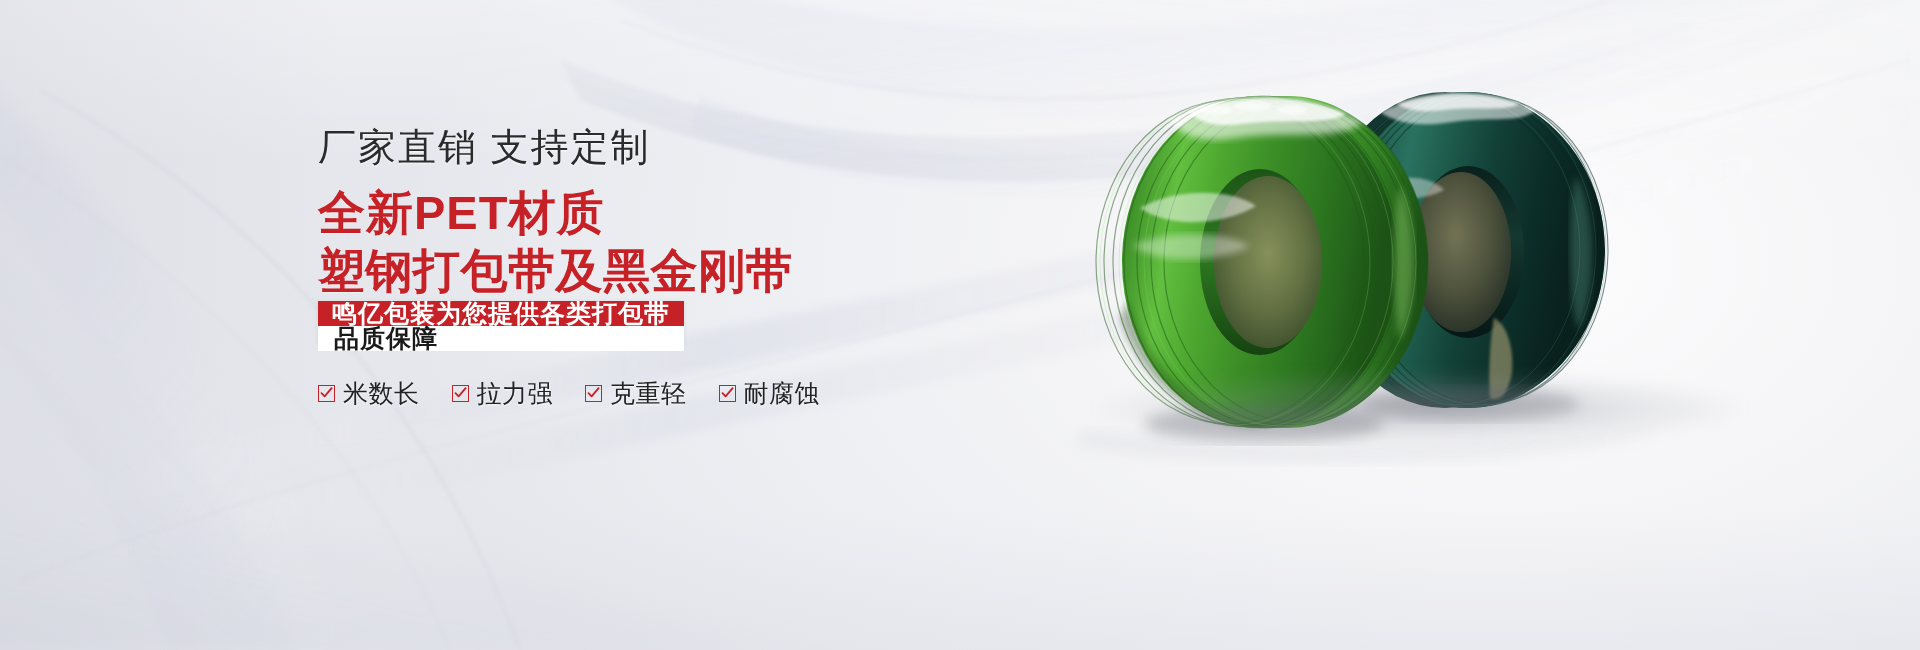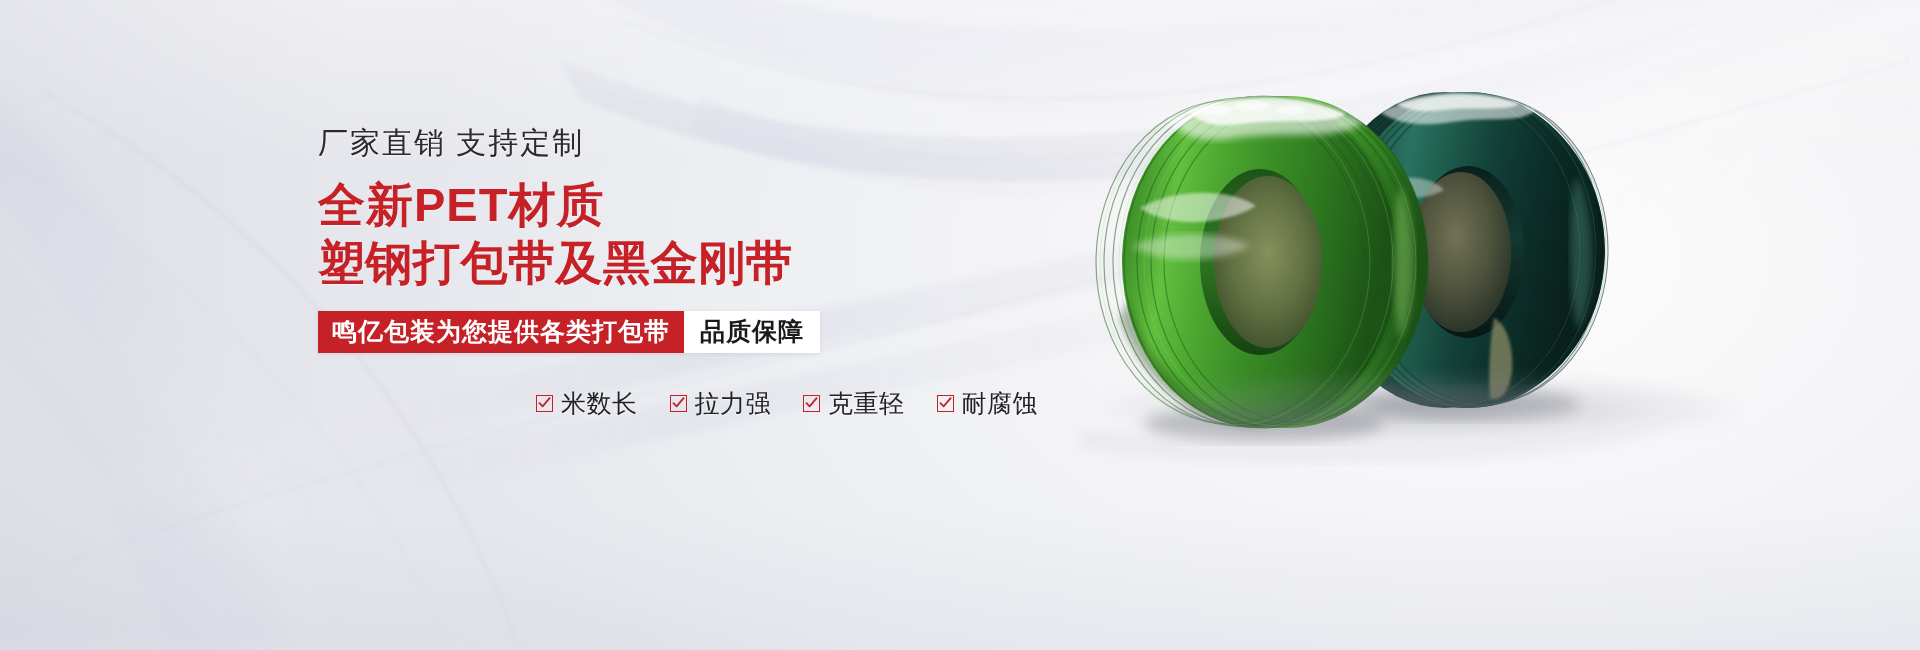--- a/index.html
+++ b/index.html
@@ -34,21 +34,21 @@
 
   
   .content {
     position:absolute;
     left:318px;
     top:128px;
     width:720px;
   }
 
   .eyebrow {
-    font-size:30px;
+    font-size:38px;
     line-height:1;
     color:#2b2b2d;
     letter-spacing:2px;
     font-weight:400;
     margin-bottom:18px;
     text-shadow:0 1px 2px rgba(255,255,255,.8);
   }
 
   .headline {
     color:#c62127;
@@ -58,24 +58,24 @@
     letter-spacing:1px;
     text-shadow:0 1px 1px rgba(255,255,255,.55);
     margin-top:16px;
   }
   .headline .line { display:block; white-space:nowrap; }
   .headline .line2 { letter-spacing:0.5px; }
 
   .tagrow {
     display:flex;
     align-items:stretch;
-    margin-top:18px;
     height:42px;
     width:fit-content;
     box-shadow:0 1px 4px rgba(120,120,135,.18);
+    flex-direction:column;
   }
   .tag-red {
     background:#c62127;
     color:#ffffff;
     font-size:25px;
     font-weight:700;
     letter-spacing:1px;
     display:flex;
     align-items:center;
     padding:0 14px;
@@ -91,21 +91,20 @@
     align-items:center;
     padding:0 16px;
     line-height:1;
   }
 
   .features {
     display:flex;
     align-items:center;
     gap:32px;
     margin-top:34px;
-    justify-content:flex-end;
   }
   .feature {
     display:flex;
     align-items:center;
     gap:8px;
     font-size:25px;
     color:#232325;
     letter-spacing:0.5px;
     white-space:nowrap;
     text-shadow:0 1px 2px rgba(255,255,255,.75);

